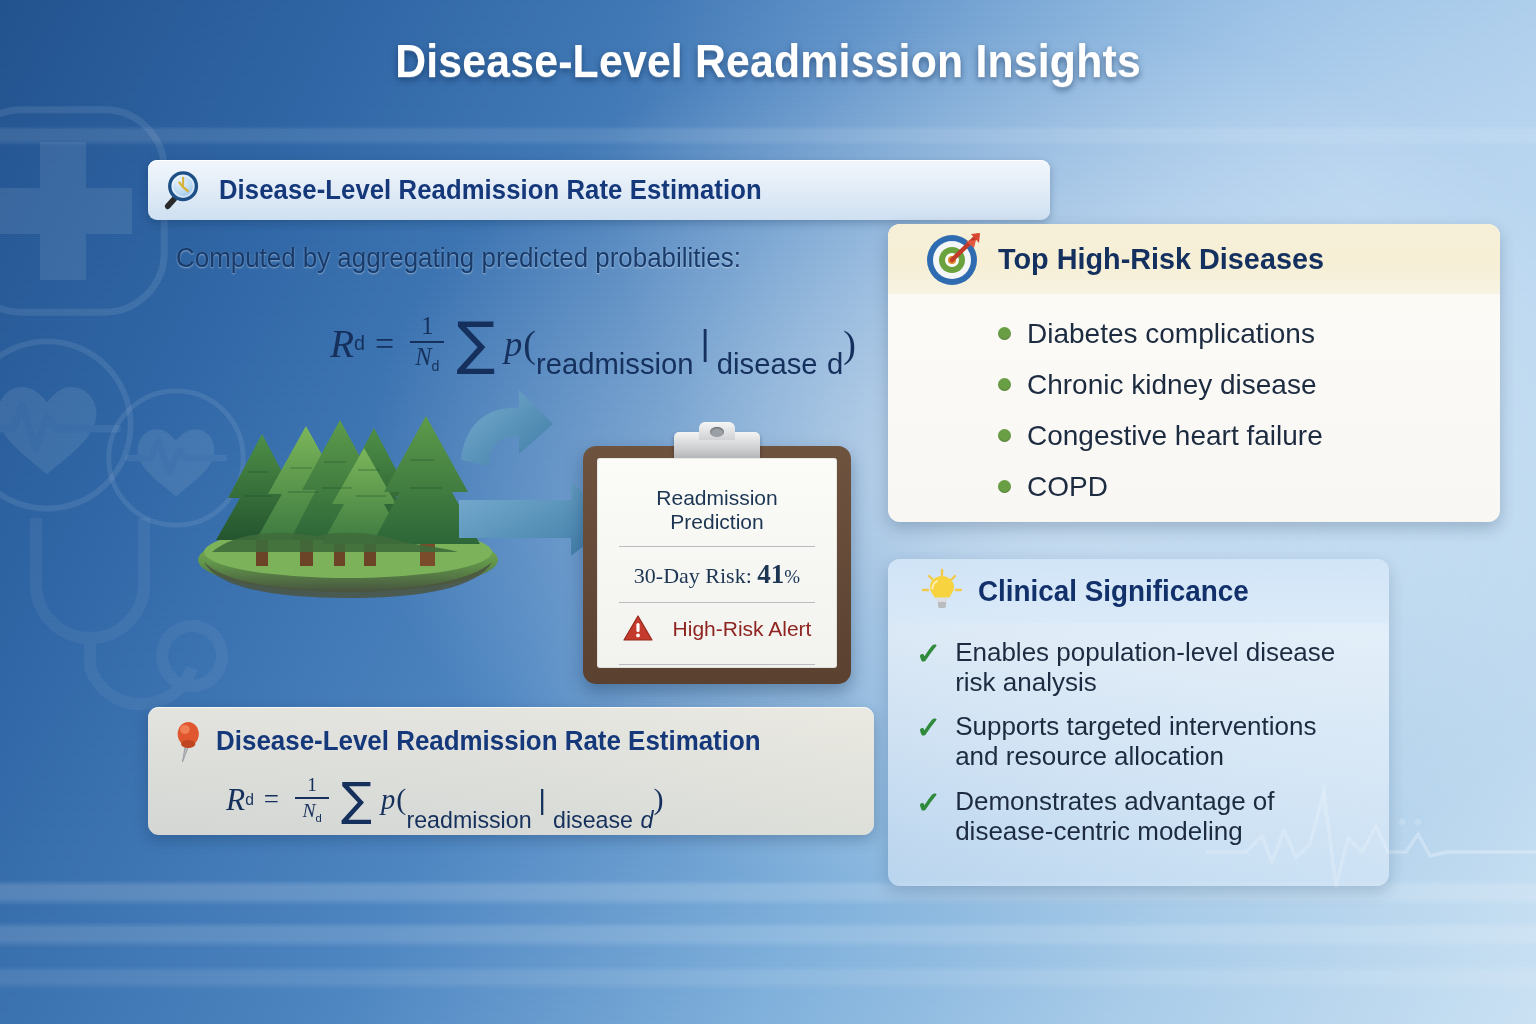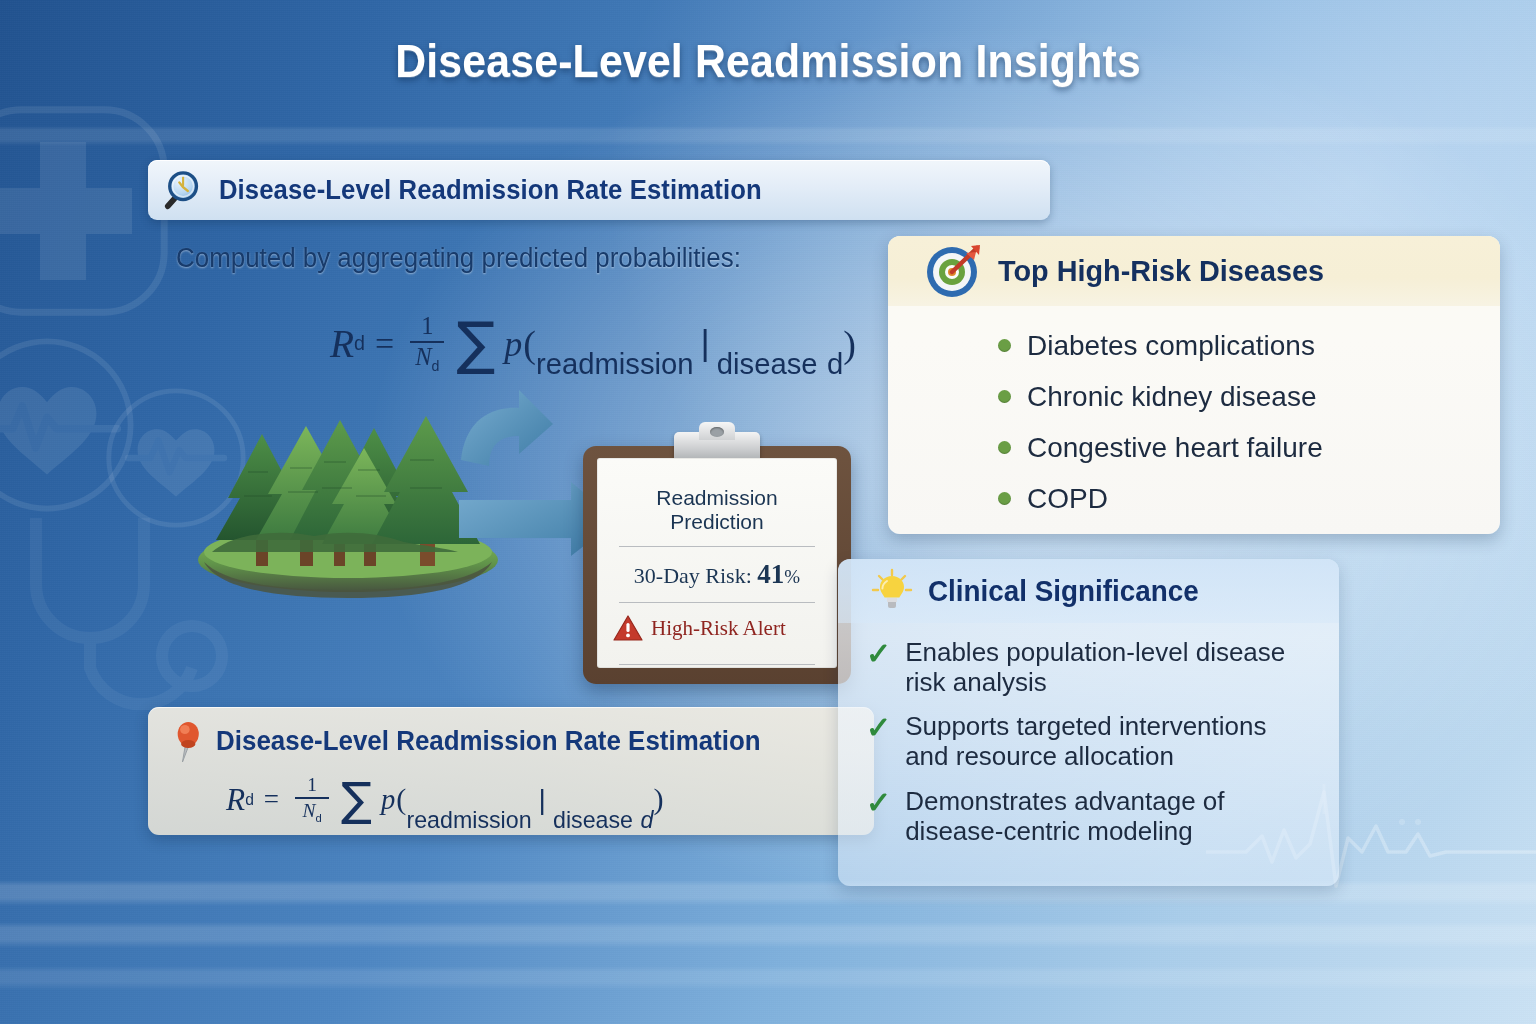--- a/index.html
+++ b/index.html
@@ -135,42 +135,42 @@
   #clipboard .clip:after {
     content: ""; position: absolute; left: 50%; top: -5px; transform: translateX(-50%);
     width: 14px; height: 10px; border-radius: 50%;
     background: #9aa0a5; box-shadow: inset 0 1px 2px rgba(0,0,0,.4);
   }
   .cb-title { color: #1b3553; font-size: 21px; text-align: center; font-family: "Liberation Sans Narrow","Liberation Sans",sans-serif; }
   .cb-rule { height: 1px; background: #b9bcc0; margin: 12px 6px; }
   .cb-risk { color: #1b3553; font-size: 22px; text-align: center; font-family: Liberation Serif, serif; }
   .cb-risk .big { font-weight: bold; font-size: 27px; }
   .cb-risk .pct { font-size: 19px; }
-  .cb-alert { display: flex; align-items: center; gap: 8px; color: #8f2520; font-size: 21px; font-family: Liberation Serif, serif; }
+  .cb-alert { display: flex; align-items: center; justify-content: center; gap: 20px; color: #8f2520; font-size: 21px; font-family: Liberation Sans, sans-serif; }
 
   
   #pinpanel {
     position: absolute; left: 148px; top: 707px; width: 726px; height: 128px;
     border-radius: 11px;
     background: linear-gradient(to bottom, rgba(240,236,226,.93), rgba(232,228,216,.88));
     box-shadow: 0 5px 14px rgba(12,40,75,.26), inset 0 1px 0 rgba(255,255,255,.7);
     padding: 12px 18px 0 22px;
   }
   #pinpanel .ptitle {
     display: flex; align-items: center; gap: 12px;
     color: #14387a; font-size: 27px; font-weight: bold;
     font-family: "Liberation Sans Narrow","Liberation Sans",sans-serif;
     transform: scaleX(.96); transform-origin: left center;
   }
   #formula-pin { margin-left: 56px; margin-top: 2px; font-size: 27px; }
 
   
   .rpanel { position: absolute; border-radius: 12px; overflow: hidden; }
   #panel-risk {
-    left: 888px; top: 236px; width: 612px; height: 298px;
+    left: 888px; top: 224px; width: 612px; height: 298px;
     background: linear-gradient(to bottom, #fbfaf2 0%, #fbfaf6 35%, #f8f7f4 100%);
     box-shadow: 0 6px 16px rgba(12,40,75,.24);
   }
   #panel-risk .head {
     height: 70px; display: flex; align-items: center; gap: 14px; padding-left: 26px;
     background: linear-gradient(to bottom, #f7f0d8 0%, #f6efd6 60%, #f7f3e3 100%);
   }
   #panel-risk .head .htext {
     color: #14305f; font-size: 30px; font-weight: bold;
     font-family: "Liberation Sans Narrow","Liberation Sans",sans-serif;
@@ -179,21 +179,21 @@
   #panel-risk ul { list-style: none; padding: 14px 16px 0 0; }
   #panel-risk li {
     display: flex; align-items: center; gap: 16px;
     padding: 0 0 0 110px; height: 51px;
     color: #1d2b40; font-size: 28px;
     font-family: "Liberation Sans Narrow","Liberation Sans",sans-serif;
   }
   .gdot { width: 13px; height: 13px; border-radius: 50%; background: #6a9e45; flex: none; box-shadow: inset 0 -1px 1px rgba(0,0,0,.2); }
 
   #panel-clin {
-    left: 838px; top: 559px; width: 501px; height: 327px;
+    left: 888px; top: 559px; width: 501px; height: 327px;
     background: linear-gradient(to bottom, rgba(228,240,252,.80) 0%, rgba(240,246,252,.72) 24%, rgba(235,243,252,.62) 62%, rgba(222,236,250,.55) 100%);
     box-shadow: 0 6px 16px rgba(12,40,75,.18);
   }
   #panel-clin .head {
     height: 64px; display: flex; align-items: center; gap: 14px; padding-left: 26px;
     background: linear-gradient(to bottom, rgba(205,226,246,.75), rgba(214,232,249,.55));
   }
   #panel-clin .head .htext {
     color: #12306a; font-size: 29px; font-weight: bold;
     font-family: "Liberation Sans Narrow","Liberation Sans",sans-serif;

